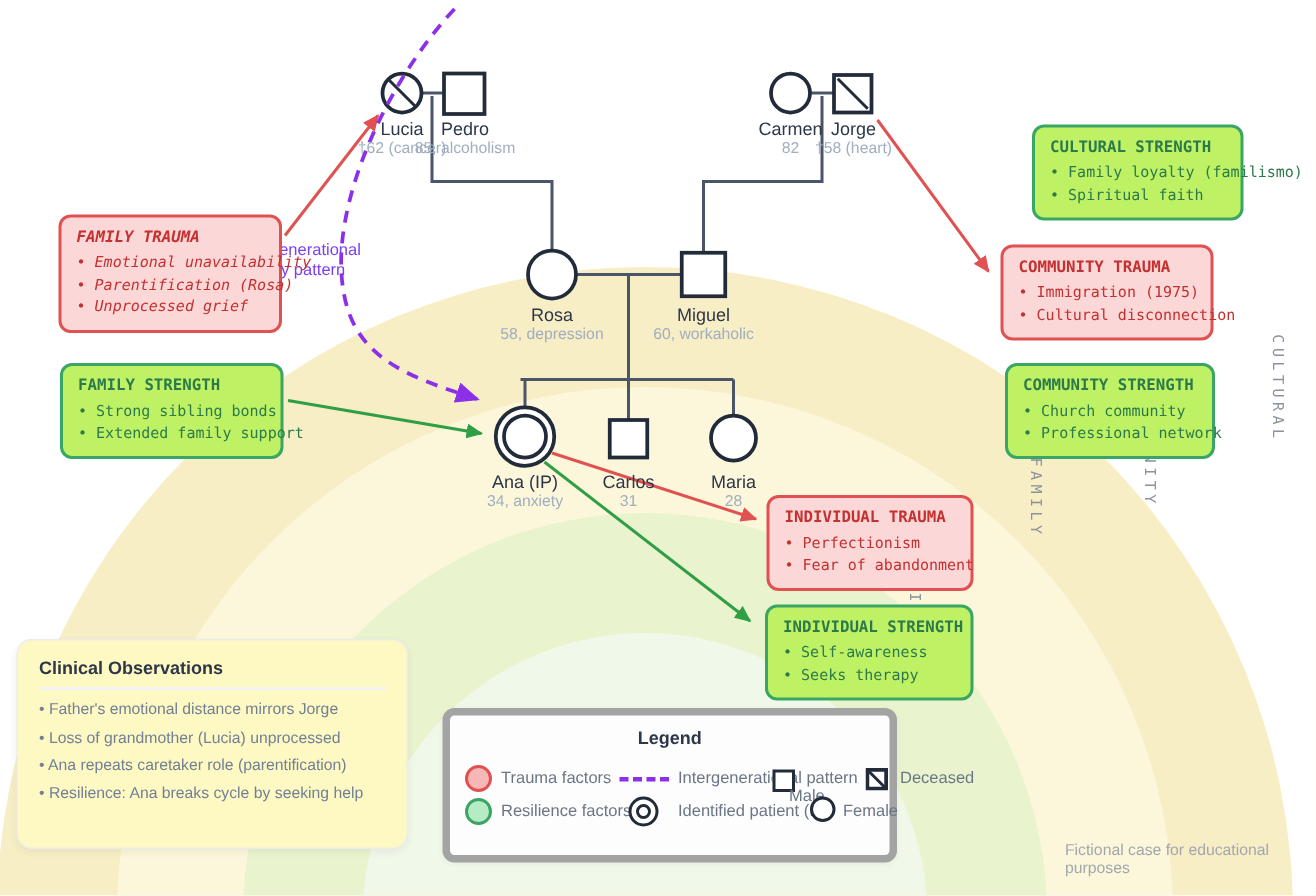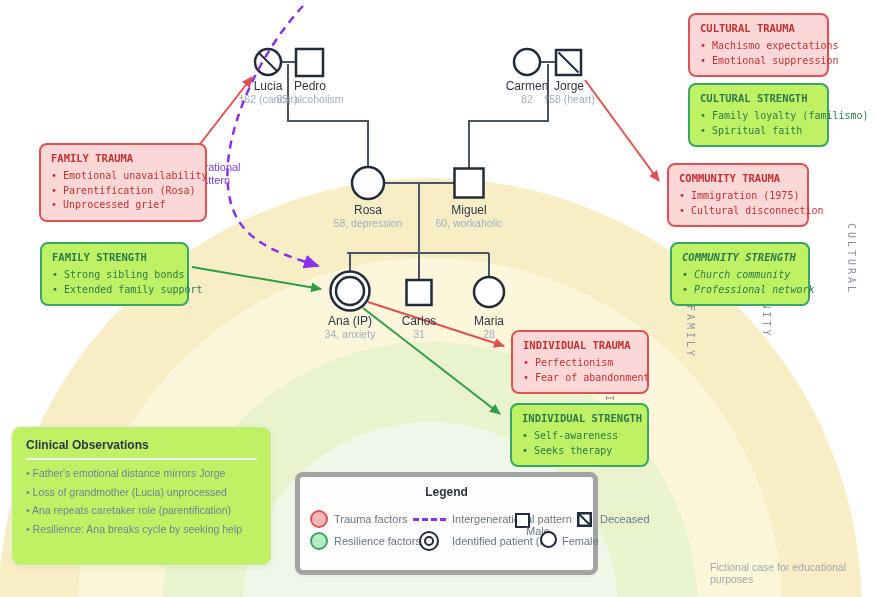--- a/index.html
+++ b/index.html
@@ -16,21 +16,21 @@
   .pname .nm{font-size:12px;font-weight:normal;color:#2d3748;line-height:13px;}
   .pname .sub{font-size:10.5px;color:#a0aec0;line-height:13px;}
   .fbox{position:absolute;border:2px solid;border-radius:8px;padding:7px 10px;
         font-family:"DejaVu Sans Mono",monospace;z-index:3;box-sizing:border-box;}
   .fbox.trauma{background:#fbd7d7;border-color:#e05252;color:#c53030;}
   .fbox.strength{background:#bef264;border-color:#3aa564;color:#2c7a4b;}
   .ftitle{font-size:10.5px;font-weight:bold;margin-bottom:5px;white-space:nowrap;}
   .fitem{font-size:10px;line-height:14.5px;white-space:nowrap;}
   .fitem::before{content:"• ";}
   #clinical-box{position:absolute;left:11px;top:426px;width:261px;height:140px;z-index:4;
-                background:#bef264;border:1px solid #ececec;border-radius:10px;
+                background:#fef9c3;border:1px solid #ececec;border-radius:10px;
                 box-shadow:0 2px 6px rgba(0,0,0,.06);padding:11px 14px;box-sizing:border-box;}
   #clinical-title{font-size:12px;font-weight:bold;color:#2d3748;padding-bottom:6px;
                   border-bottom:2px solid #f0f2f5;margin-bottom:7px;}
   .clin-item{font-size:10.5px;color:#718096;line-height:13.5px;margin-bottom:5px;}
   .clin-item::before{content:"• ";}
   #legend-box{position:absolute;left:295px;top:472px;width:293px;height:93px;z-index:4;
               background:#fdfdfe;border:5px solid #a3a3a3;border-radius:8px;
               box-shadow:0 1px 4px rgba(0,0,0,.05);}
   #legend-title{position:absolute;left:0;top:8px;width:100%;text-align:center;
                 font-size:12px;font-weight:bold;color:#2d3748;}
@@ -152,47 +152,42 @@
     </div>
   <div class="pname" style="left:359px;top:315px;">
       <div class="nm">Carlos</div>
       <div class="sub">31</div>
     </div>
   <div class="pname" style="left:429px;top:315px;">
       <div class="nm">Maria</div>
       <div class="sub">28</div>
     </div>
 
-  <div class="fbox trauma" style="left:688px;top:13px;width:141px;">
-    <div class="ftitle">CULTURAL TRAUMA</div>
-    <div class="fitem">Machismo expectations</div>
-    <div class="fitem">Emotional suppression</div>
-  </div>
   <div class="fbox strength" style="left:688px;top:83px;width:141px;">
     <div class="ftitle">CULTURAL STRENGTH</div>
     <div class="fitem">Family loyalty (familismo)</div>
     <div class="fitem">Spiritual faith</div>
   </div>
-  <div class="fbox trauma" style="left:39px;top:143px;width:168px;">
+  <div class="fbox trauma" style="left:39px;top:143px;width:149px;font-style:italic;">
     <div class="ftitle">FAMILY TRAUMA</div>
     <div class="fitem">Emotional unavailability</div>
     <div class="fitem">Parentification (Rosa)</div>
     <div class="fitem">Unprocessed grief</div>
   </div>
   <div class="fbox strength" style="left:40px;top:242px;width:149px;">
     <div class="ftitle">FAMILY STRENGTH</div>
     <div class="fitem">Strong sibling bonds</div>
     <div class="fitem">Extended family support</div>
   </div>
   <div class="fbox trauma" style="left:667px;top:163px;width:142px;">
     <div class="ftitle">COMMUNITY TRAUMA</div>
     <div class="fitem">Immigration (1975)</div>
     <div class="fitem">Cultural disconnection</div>
   </div>
-  <div class="fbox strength" style="left:670px;top:242px;width:140px;font-style:italic;">
+  <div class="fbox strength" style="left:670px;top:242px;width:140px;">
     <div class="ftitle">COMMUNITY STRENGTH</div>
     <div class="fitem">Church community</div>
     <div class="fitem">Professional network</div>
   </div>
   <div class="fbox trauma" style="left:511px;top:330px;width:138px;">
     <div class="ftitle">INDIVIDUAL TRAUMA</div>
     <div class="fitem">Perfectionism</div>
     <div class="fitem">Fear of abandonment</div>
   </div>
   <div class="fbox strength" style="left:510px;top:403px;width:139px;">

